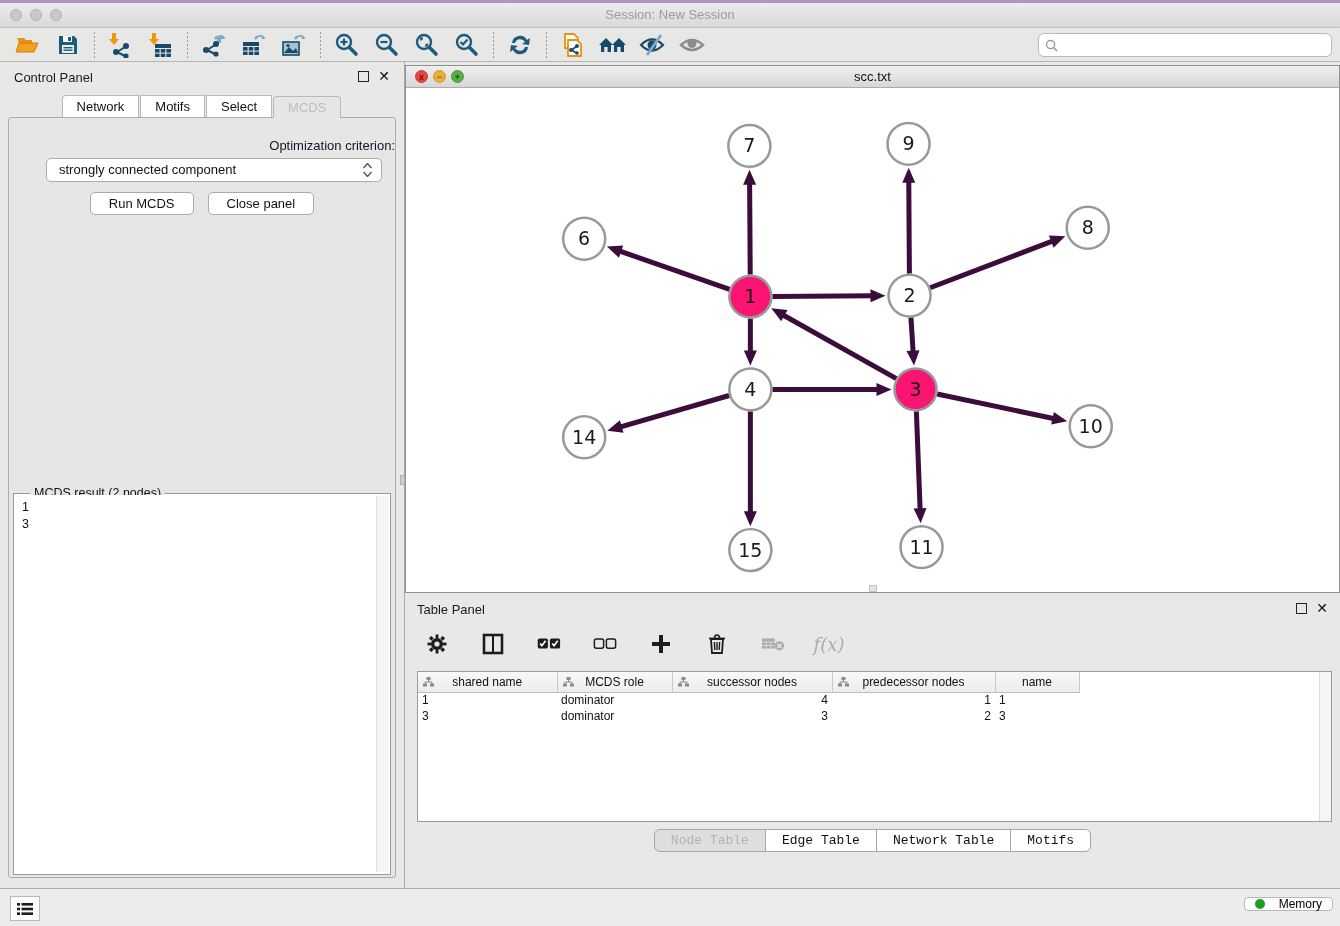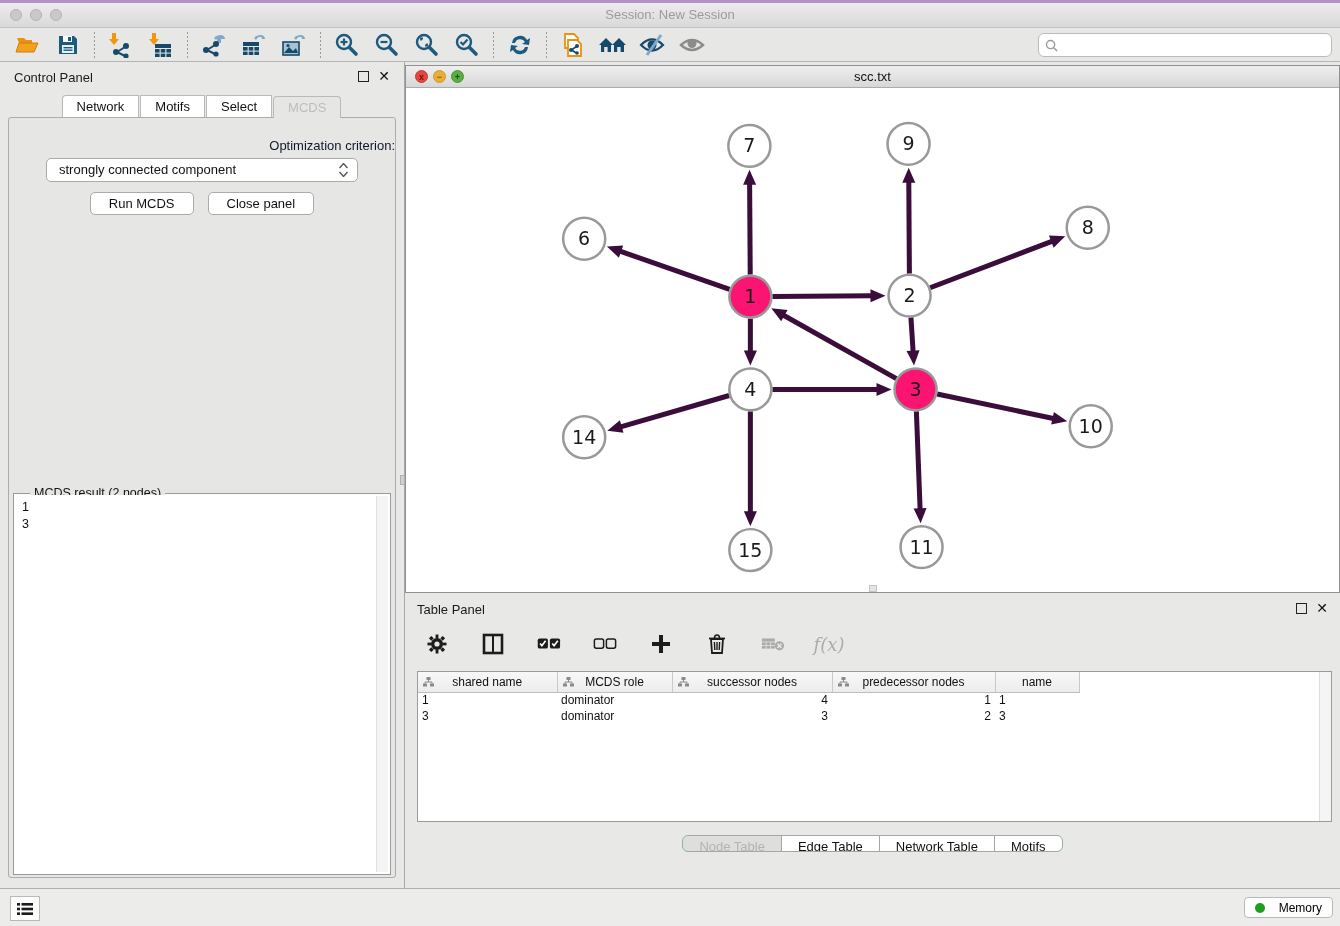--- a/index.html
+++ b/index.html
@@ -29,21 +29,21 @@
   .panel-title { position:absolute; left:14px; top:5px; font-size:13px; color:#1a1a1a; }
   .win-btns { position:absolute; right:14px; top:5px; display:flex; gap:9px; }
   .float-btn { width:11px; height:11px; border:1.5px solid #222; margin-top:1px; cursor:pointer; }
   .close-btn { font-size:14px; font-weight:bold; color:#111; line-height:13px; cursor:pointer; }
   .cp-tabs { position:relative; height:28px; display:flex; justify-content:center; align-items:flex-end; z-index:2; }
   .cp-tab { height:22px; padding:0 14px; background:#fff; border:1px solid #B9B9B9; border-bottom:none; font-size:13px; line-height:21px; color:#111; cursor:pointer; margin-right:1px; }
   .cp-tab:first-child { border-top-left-radius:4px; }
   .cp-tab.active { background:#E6E6E4; color:#BDBDBB; border-radius:4px 4px 0 0; position:relative; top:1px; }
   .cp-body { position:absolute; left:8px; right:8px; top:55px; bottom:10px; background:#E6E6E4; border:1px solid #ACACAC; border-radius:3px; }
   .opt-label { text-align:right; margin-top:20px; font-size:13px; color:#0f172a; }
-  .select { position:absolute; left:37px; top:40px; width:312px; height:24px; background:#fff; border:1px solid #ABABAB; border-radius:5px; font-size:13px; line-height:22px; padding-left:12px; color:#111; cursor:pointer; }
+  .select { position:absolute; left:37px; top:40px; width:336px; height:24px; background:#fff; border:1px solid #ABABAB; border-radius:5px; font-size:13px; line-height:22px; padding-left:12px; color:#111; cursor:pointer; }
   .stepper { position:absolute; right:8px; top:1px; width:12px; height:20px; display:flex; flex-direction:column; align-items:center; justify-content:center; color:#666; }
   .stepper svg { display:block; }
   .cp-buttons { position:absolute; top:74px; left:0; width:100%; display:flex; justify-content:center; gap:14px; }
   .btn { height:23px; background:#fff; border:1px solid #ABABAB; border-radius:5px; font-size:13px; padding:0 18px; color:#111; cursor:pointer; font-family:inherit; }
   .result-group { position:absolute; left:4px; right:4px; top:375px; bottom:2px; border:1px solid #9A9A9A; background:#fff; }
   .result-legend { position:absolute; top:-8px; left:16px; background:#E6E6E4; padding:0 4px; font-size:12.5px; color:#111; }
   .result-area { position:absolute; inset:1px; background:#fff; padding:4px 0 0 7px; font-size:12.5px; color:#111; line-height:17px; }
   .result-scroll { position:absolute; top:1px; bottom:1px; right:1px; width:12px; background:#F4F4F4; border-left:1px solid #E0E0E0; }
   .splitter-handle { position:absolute; right:-1px; top:413px; width:5px; height:10px; background:#CFCFCF; border:1px solid #AFAFAF; }
 
@@ -71,29 +71,29 @@
   .tbl-wrap { position:absolute; left:12px; right:8px; top:78px; bottom:66px; background:#fff; border:1px solid #9B9B9B; overflow:hidden; }
   table.grid { border-collapse:collapse; font-size:12px; table-layout:fixed; }
   table.grid th { height:20px; background:linear-gradient(#F8F8F8,#ECECEC); border-bottom:1px solid #BEBEBE; border-right:1px solid #C9C9C9; font-weight:normal; color:#111; text-align:center; position:relative; cursor:pointer; }
   table.grid th .sort-ic { position:absolute; left:5px; top:5px; }
   table.grid td { height:16px; padding:0 4px; color:#111; white-space:nowrap; }
   td.al { text-align:left; padding-left:8px; }
   td.ar { text-align:right; padding-right:18px; }
   td.ar2 { text-align:right; padding-right:8px; }
   .tbl-scroll { position:absolute; top:0; bottom:0; right:0; width:12px; background:#F5F5F5; border-left:1px solid #DDD; }
   .tp-tabs { position:absolute; left:0; right:0; bottom:36px; display:flex; justify-content:center; }
-  .tp-tabgroup { display:flex; border:1px solid #A6A6A6; border-radius:6px; overflow:hidden; height:17px; background:#5eead4; }
+  .tp-tabgroup { display:flex; border:1px solid #A6A6A6; border-radius:6px; overflow:hidden; height:23px; background:#5eead4;font-family:Liberation Mono, monospace; }
   .tp-tab { font-size:13px; line-height:21px; padding:0 16px; border-right:1px solid #A6A6A6; color:#111; background:#fff; cursor:pointer; }
   .tp-tab:last-child { border-right:none; }
   .tp-tab.active { background:#DEDEDC; color:#B3B3B1; }
 
   
   .statusbar { position:relative; height:38px; background:#ECECEA; border-top:1px solid #B0B0B0; }
   .list-btn { position:absolute; left:10px; top:7px; width:30px; height:25px; background:#FDFDFD; border:1px solid #B9B9B9; display:flex; align-items:center; justify-content:center; cursor:pointer; }
-  .memory-btn { position:absolute; right:7px; top:8px; height:21px; background:#FDFDFD; border:1px solid #B9B9B9; border-radius:4px; display:flex; align-items:center; padding:0 10px; gap:14px; font-size:12px; cursor:pointer; }
+  .memory-btn { position:absolute; right:7px; top:8px; height:14px; background:#FDFDFD; border:1px solid #B9B9B9; border-radius:4px; display:flex; align-items:center; padding:0 10px; gap:14px; font-size:12px; cursor:pointer; }
   .mem-dot { width:10px; height:10px; border-radius:50%; background:#1E9E1E; }
 </style>
 </head>
 <body>
 
 <div class="screen">
 
   <div class="accent"></div>
 
   <div class="titlebar">

